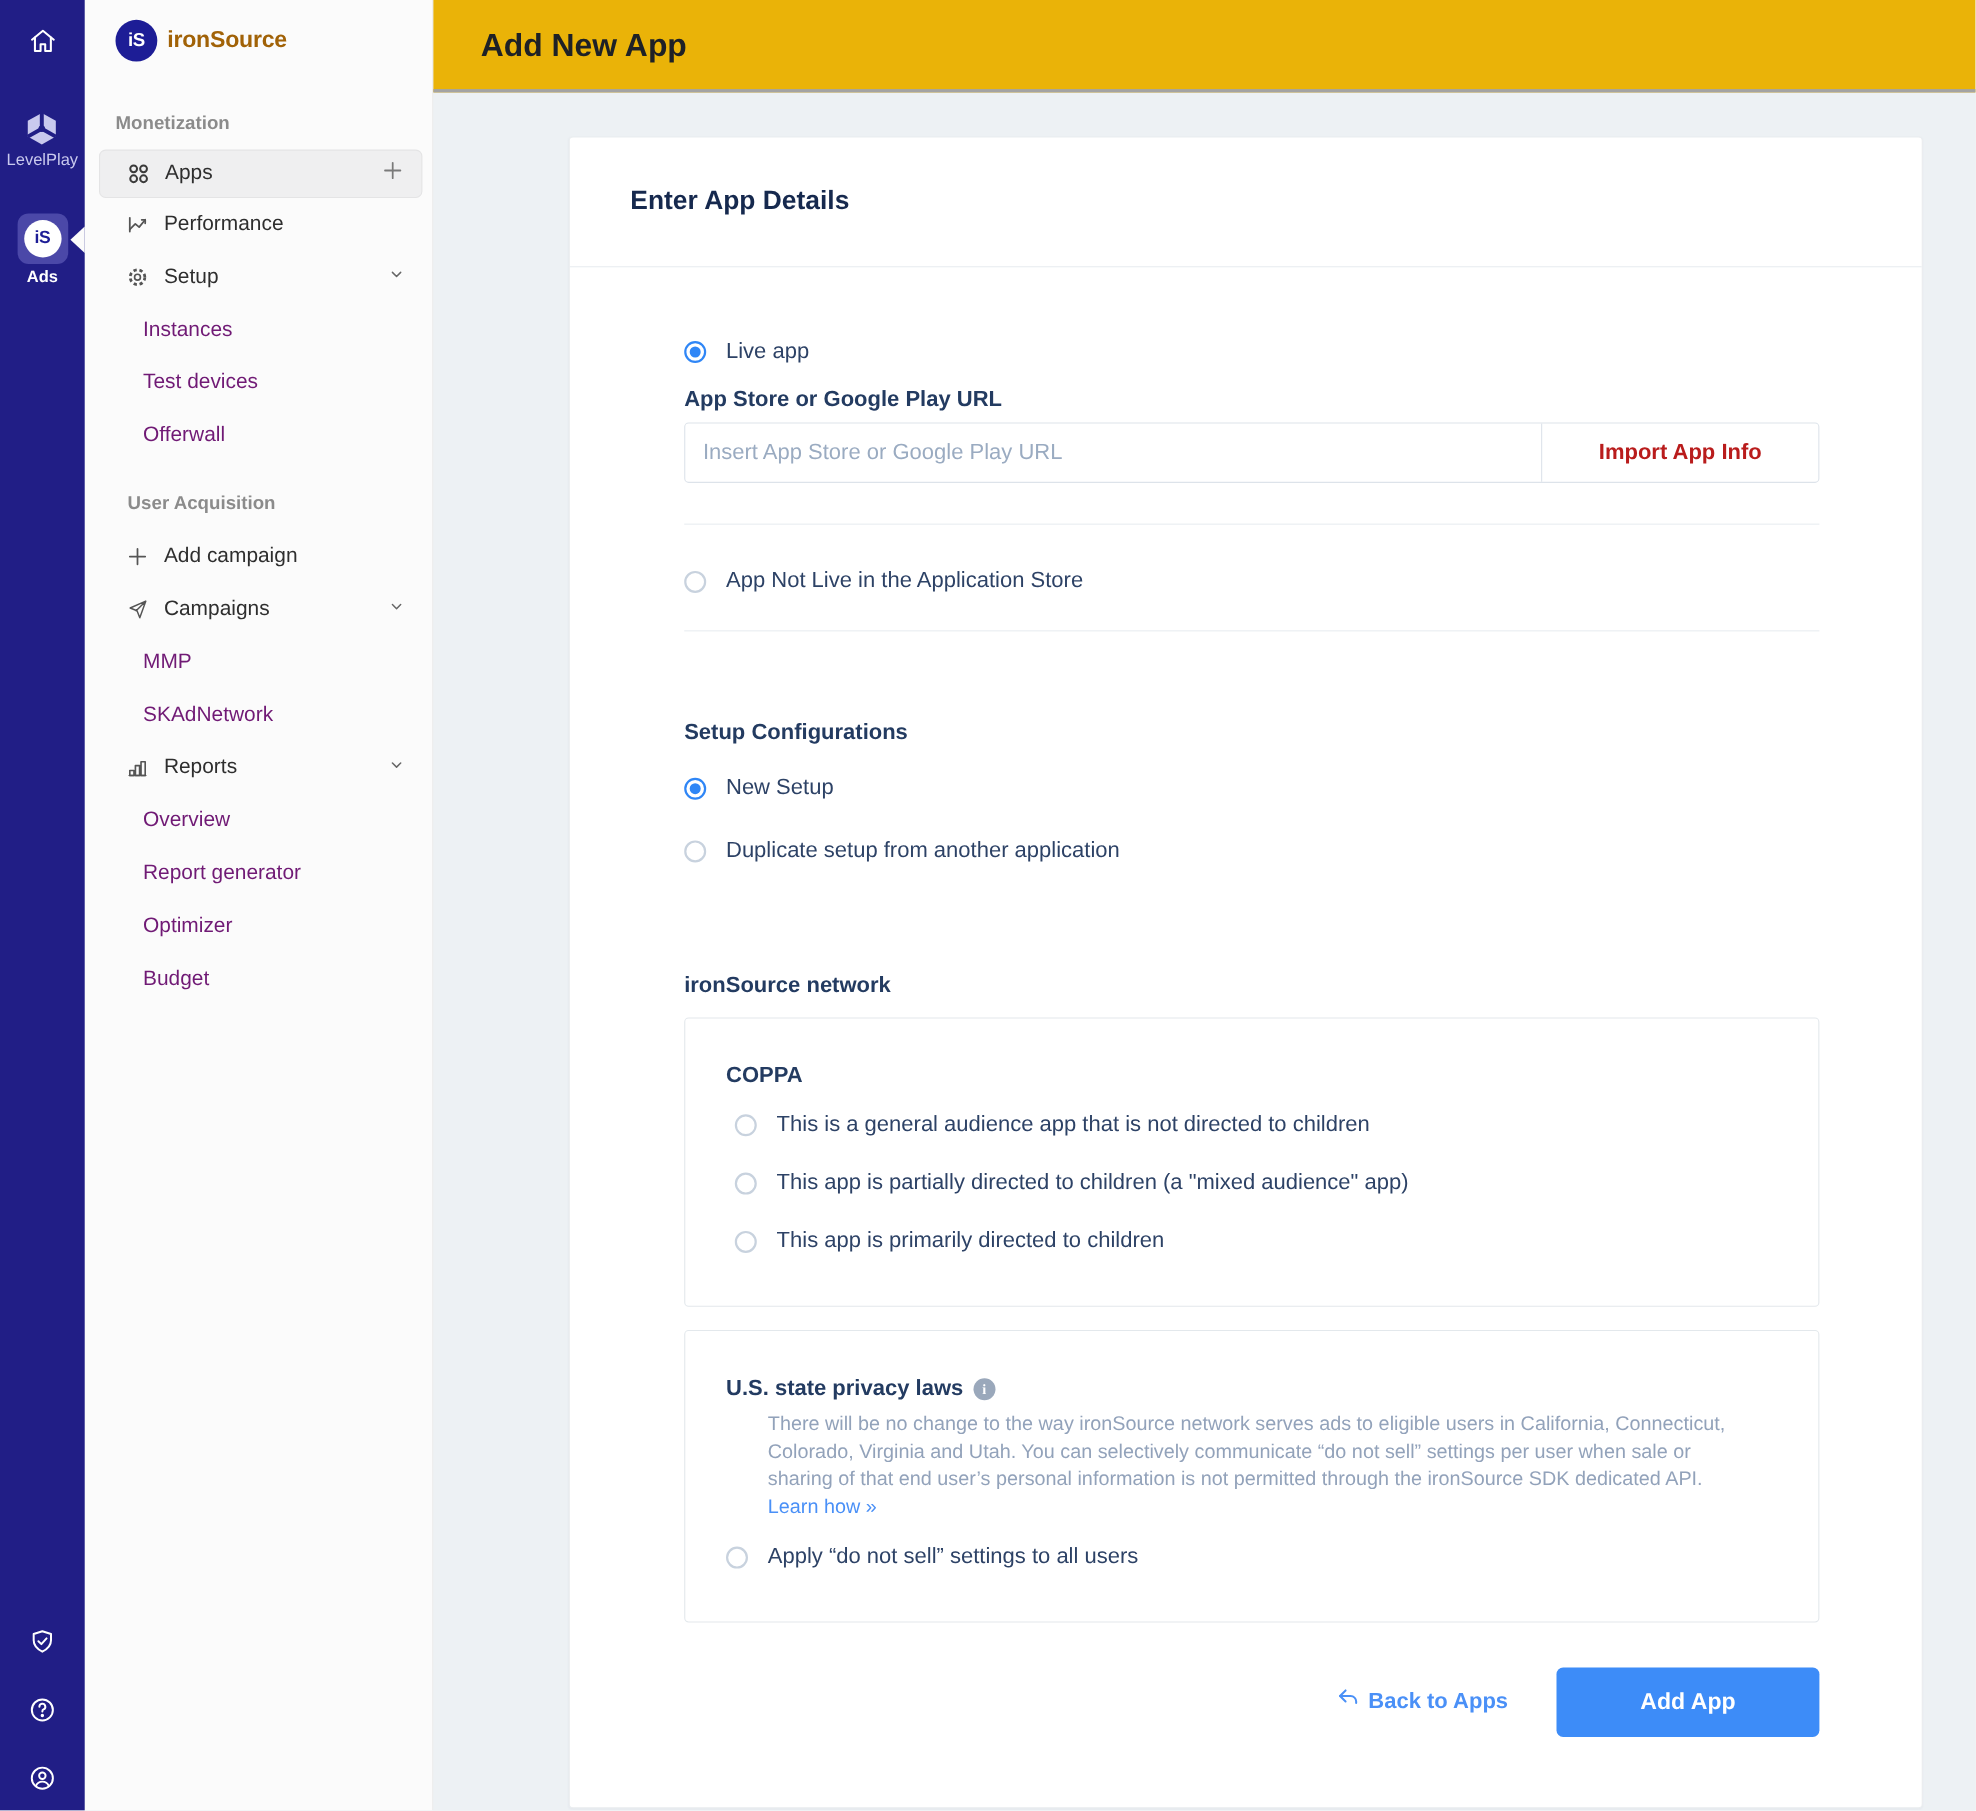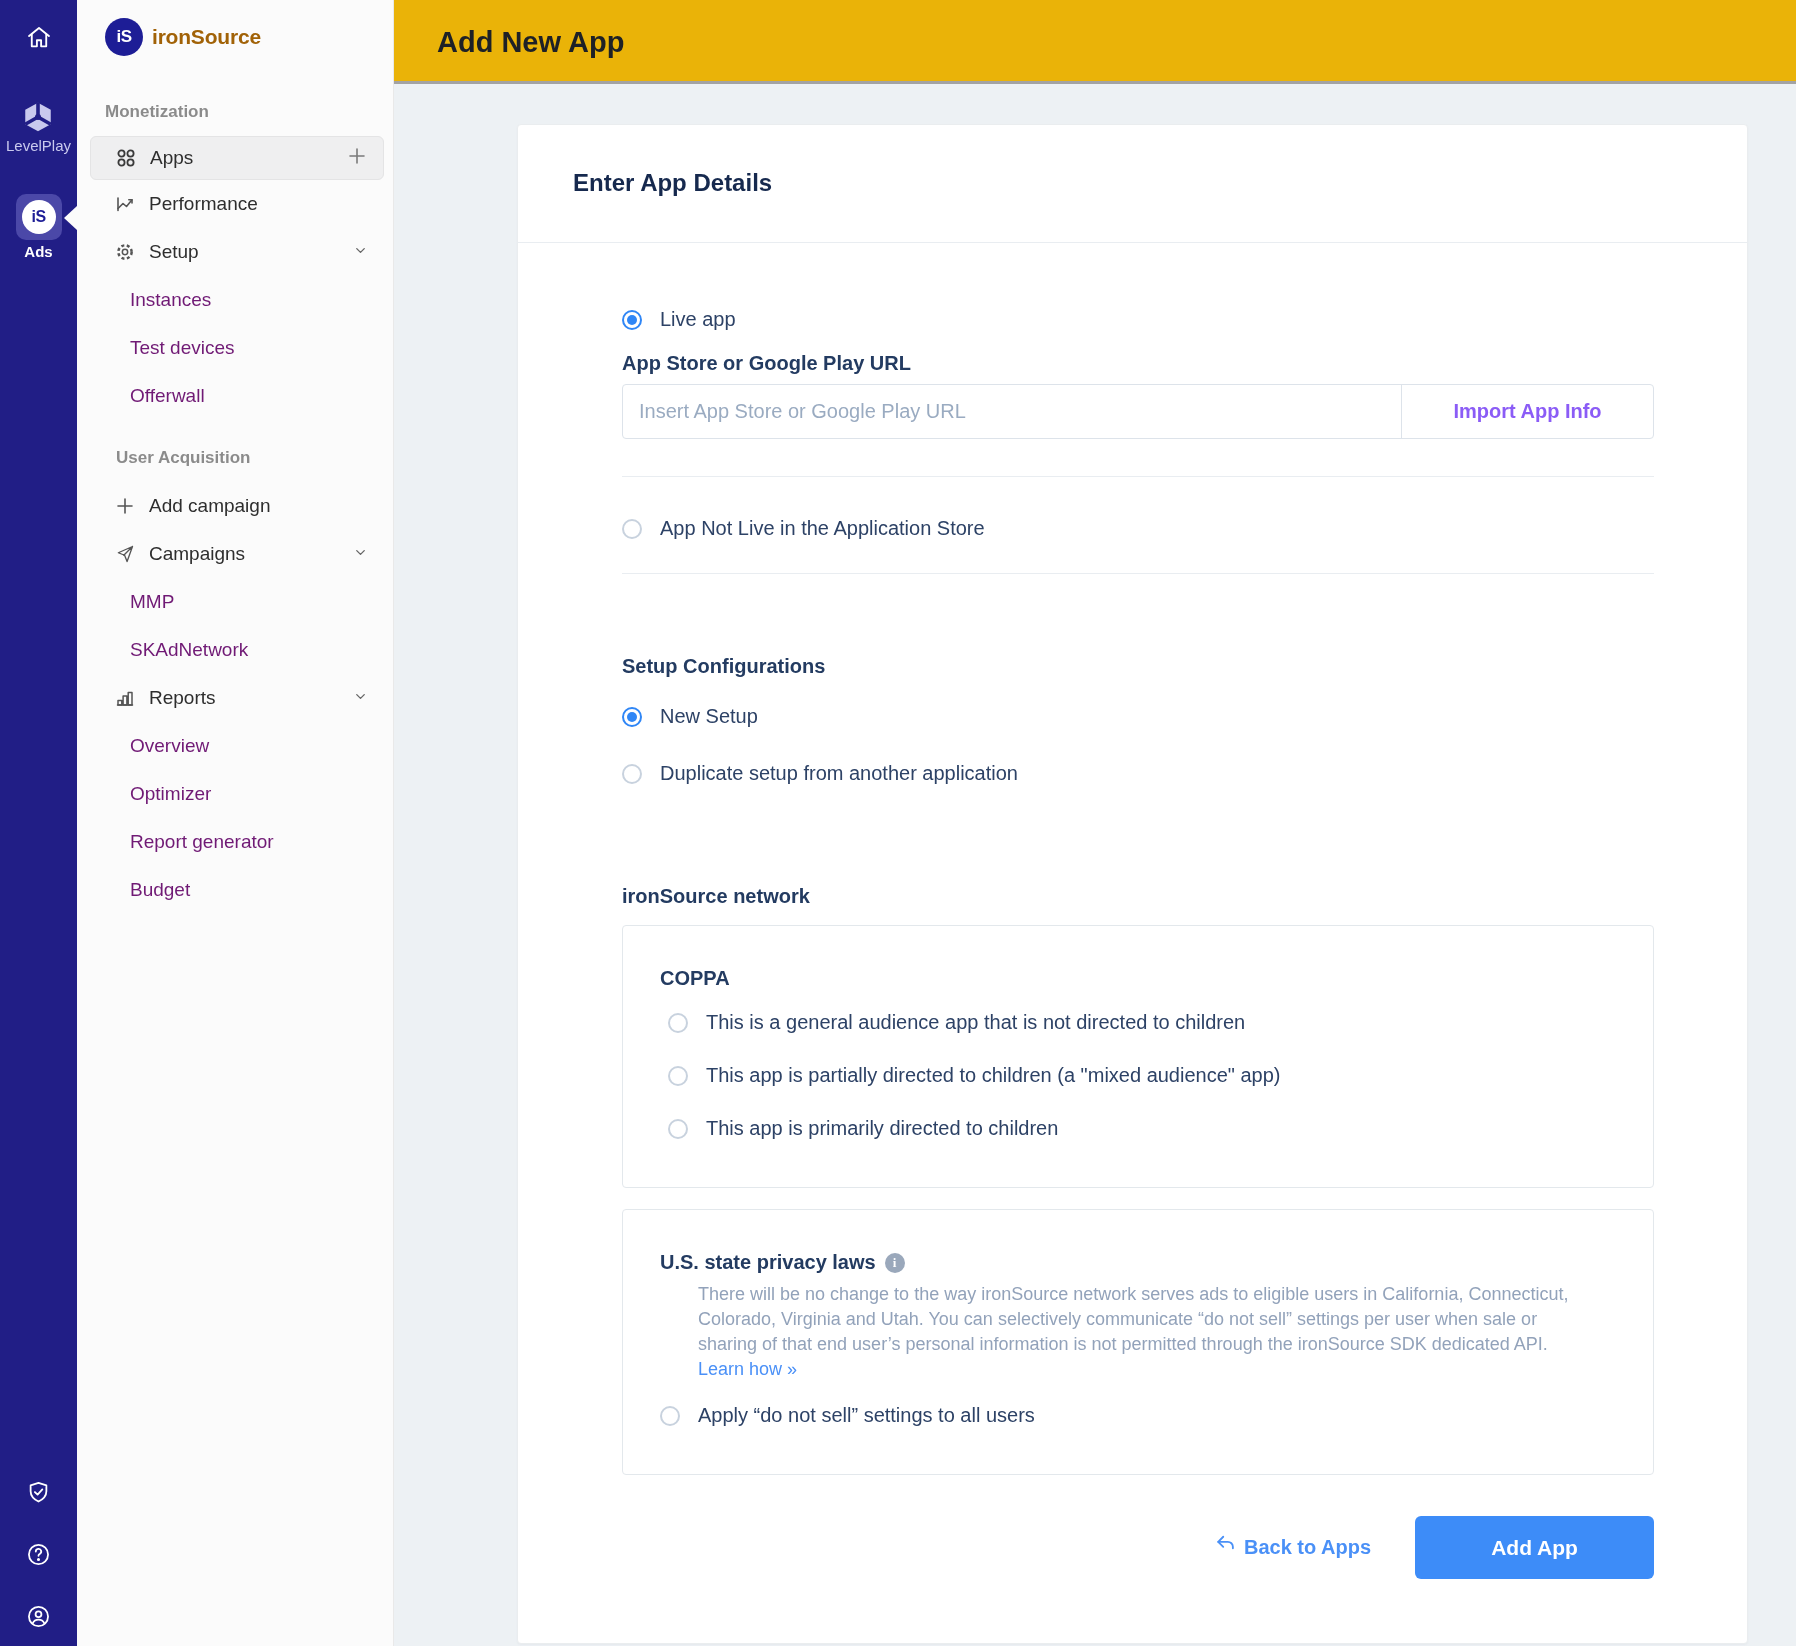--- a/index.html
+++ b/index.html
@@ -69,21 +69,21 @@
   .radio-label { font-size:20px; color:#2D4266; }
 
   .field-label { font-size:20px; font-weight:700; color:#233B61; }
   .url-wrap { margin-top:9px; height:55px; display:flex; align-items:stretch;
     border:1px solid #DDE3EA; border-radius:4px; background:#fff; }
   .url-wrap input { flex:1; border:0; outline:none; padding:0 16px; font-size:20px;
     color:#2D4266; font-family:"Liberation Sans", sans-serif; background:transparent; }
   .url-wrap input::placeholder { color:#9AABC1; }
   .import-btn { width:252px; flex:0 0 252px; border-left:1px solid #DDE3EA;
     display:flex; align-items:center; justify-content:center;
-    font-size:20px; font-weight:600; color:#8b5cf6; cursor:pointer; }
+    font-size:20px; font-weight:600; color:#b91c1c; cursor:pointer; }
 
   .divider { height:1px; background:#E9EDF1; }
 
   .section-title { font-size:20px; font-weight:700; color:#233B61; }
 
   .group-box { border:1px solid #E3E8EC; border-radius:4px; padding:41px 60px 47px 37px; }
   .group-box .box-title-row { display:flex; align-items:center; gap:9px; }
   .group-box h3 { font-size:20px; font-weight:700; color:#233B61; }
   .info-dot { width:20px; height:20px; border-radius:50%; background:#9AA8BB; color:#fff;
     font-size:13px; font-weight:700; display:flex; align-items:center; justify-content:center;
@@ -272,24 +272,24 @@
         <svg width="15" height="15" viewBox="0 0 20 20" fill="none" stroke="#666" stroke-width="1.8" stroke-linecap="round" stroke-linejoin="round">
           <polyline points="5,7.5 10,12.5 15,7.5"></polyline>
         </svg>
       </span>
     </div>
 
     <div class="nav-sub">
       <span>Overview</span>
     </div>
     <div class="nav-sub">
+      <span>Report generator</span>
+    </div>
+    <div class="nav-sub">
       <span>Optimizer</span>
-    </div>
-    <div class="nav-sub">
-      <span>Report generator</span>
     </div>
     <div class="nav-sub">
       <span>Budget</span>
     </div>
   </nav>
 
   <div class="main">
     <div class="main-header">
       <h1>Add New App</h1>
     </div>

